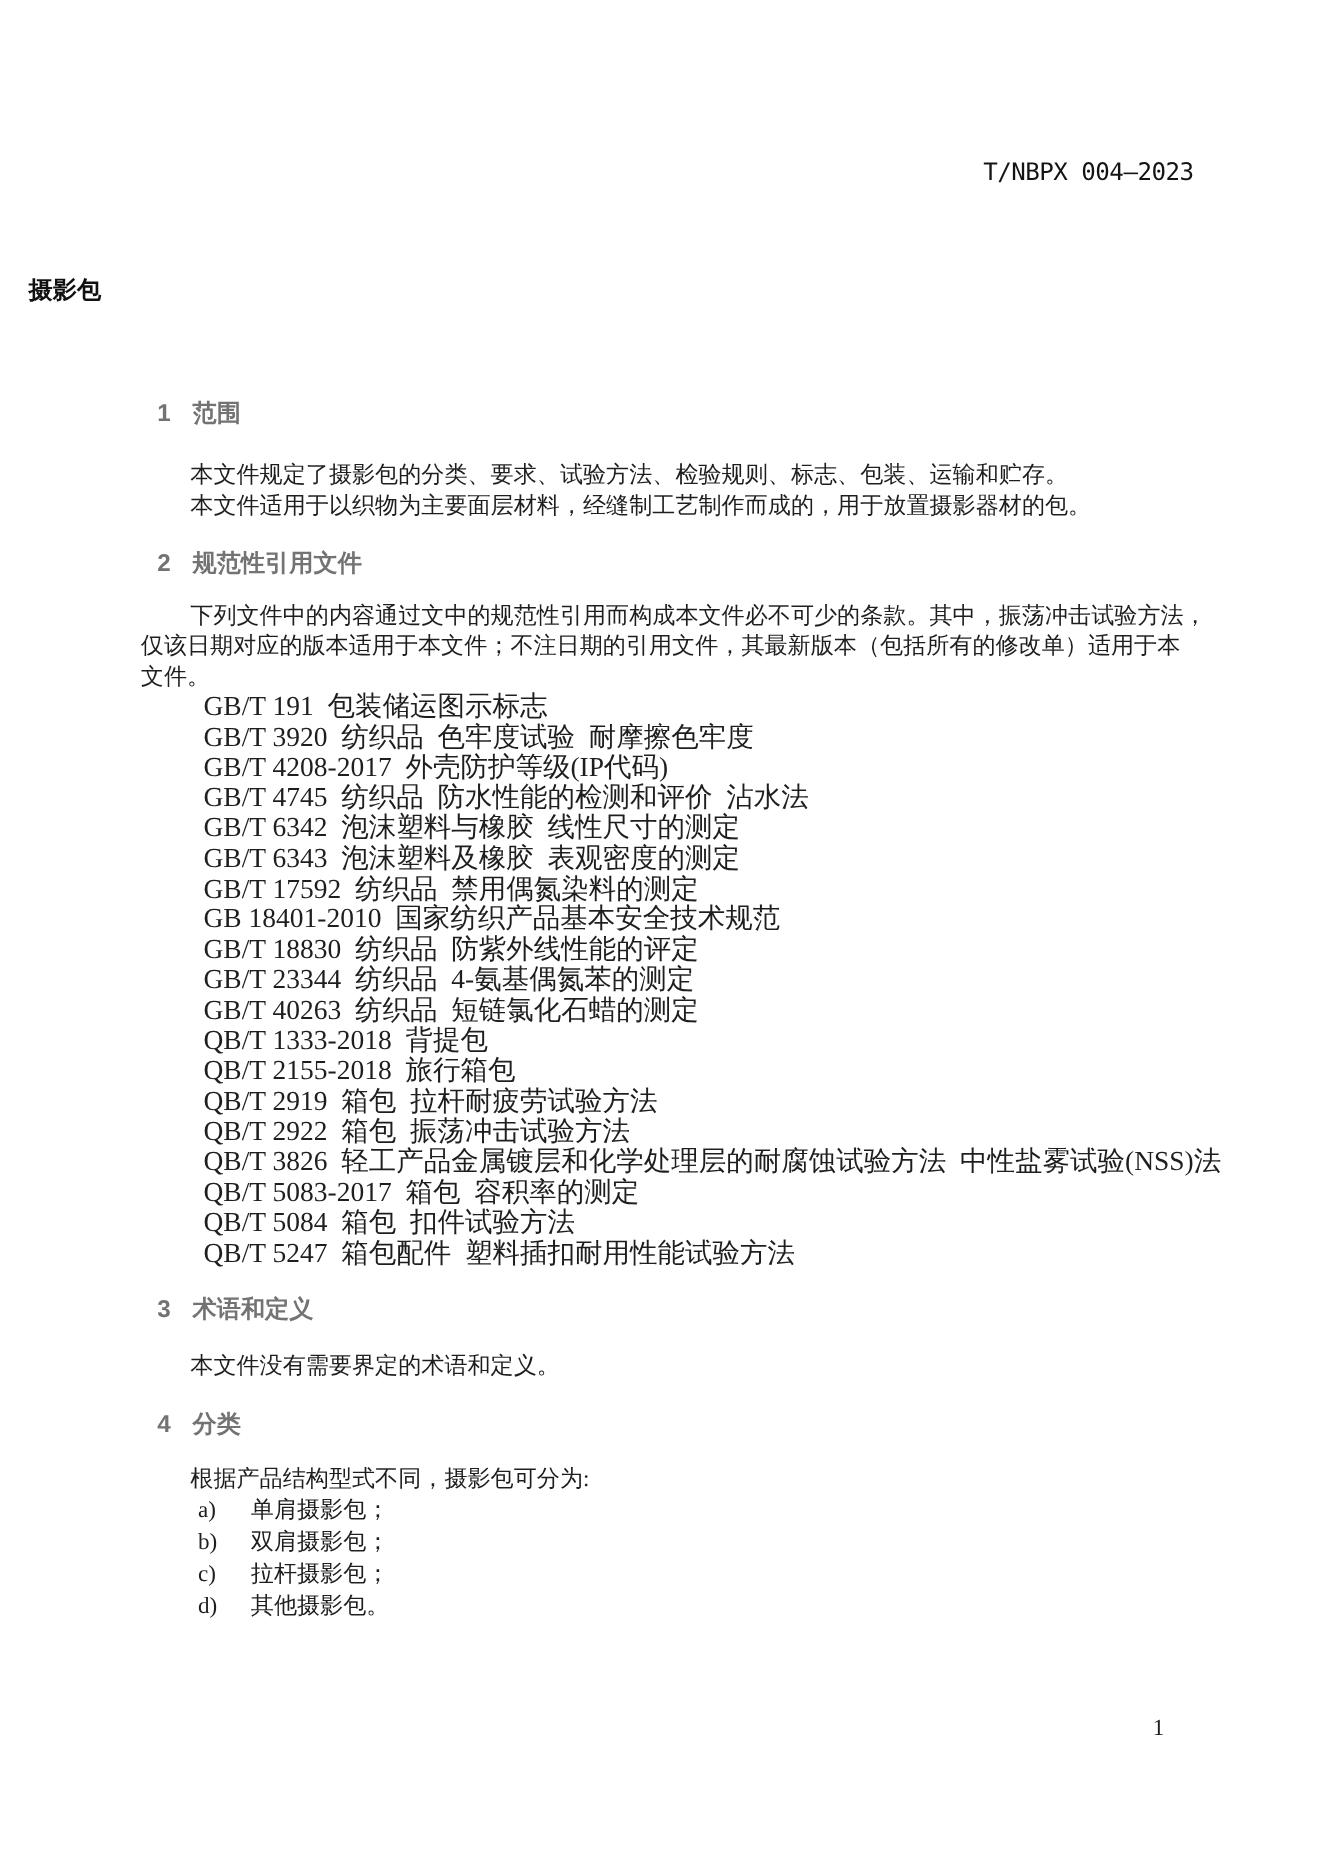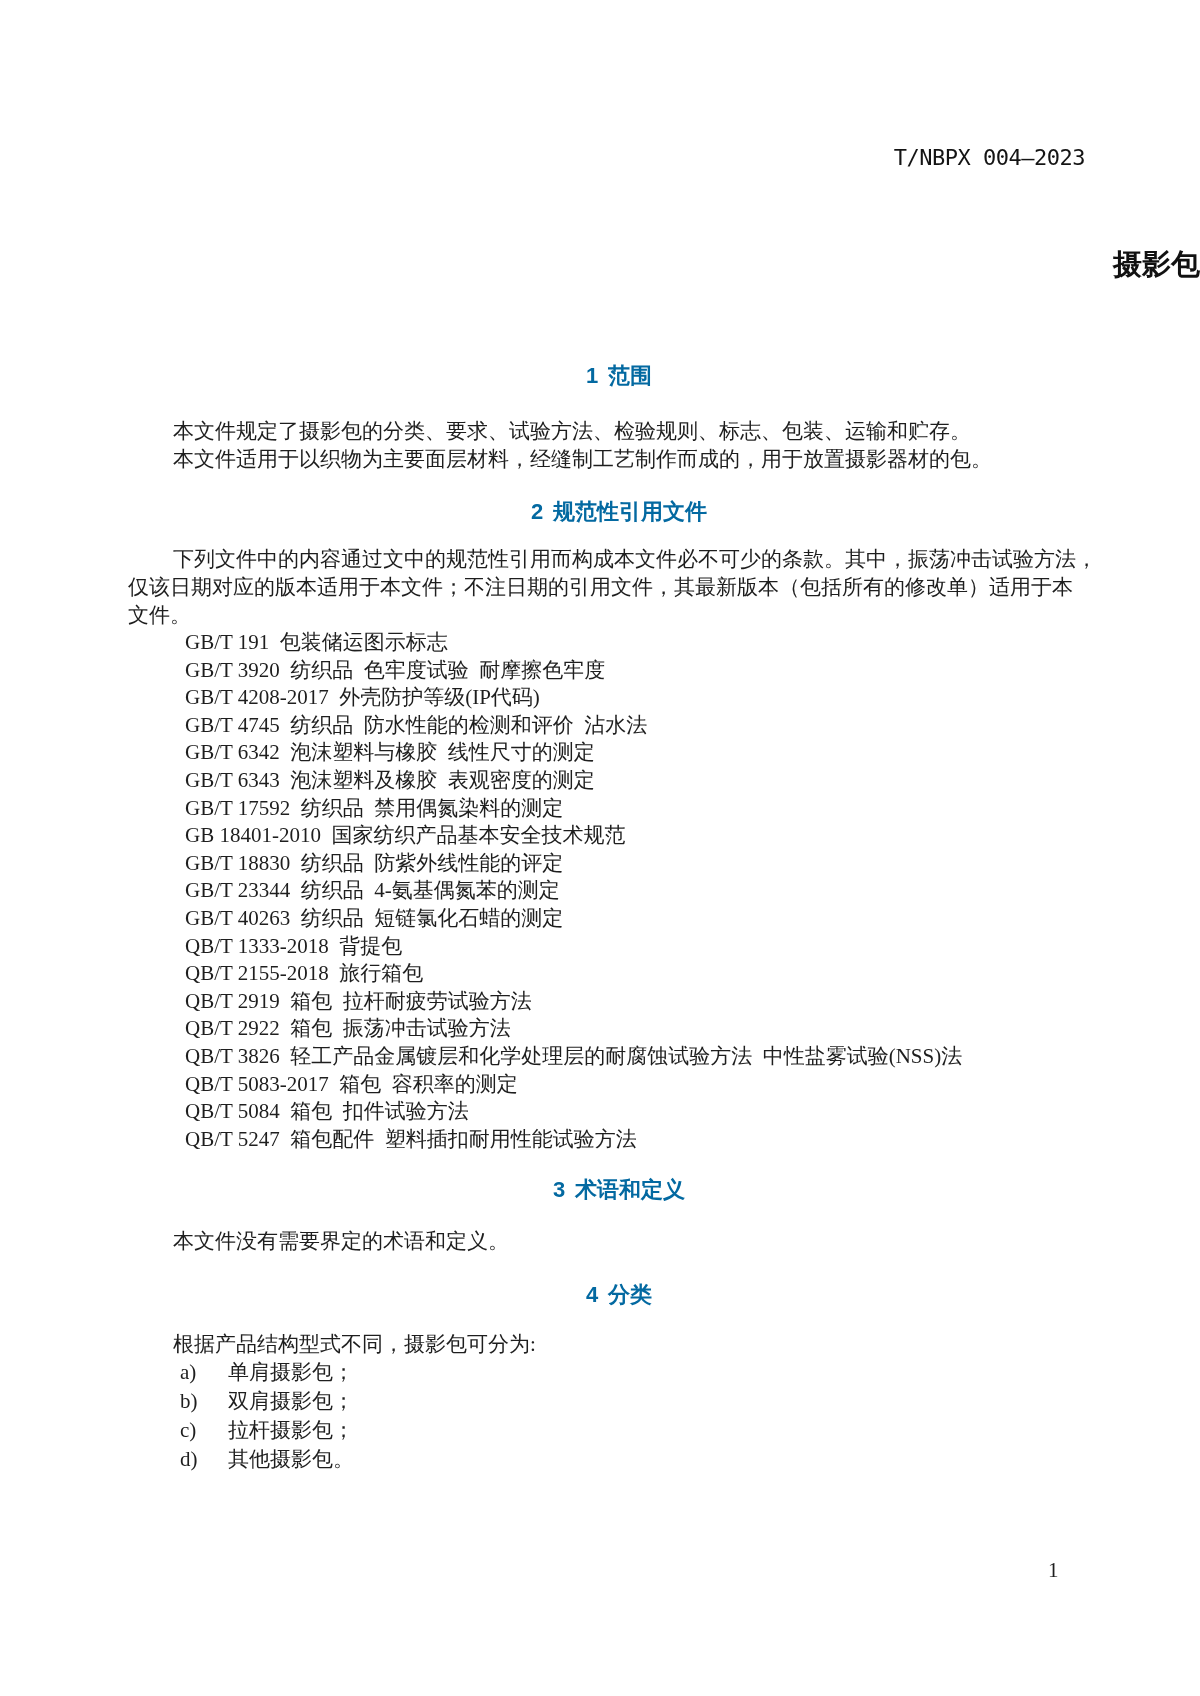--- a/index.html
+++ b/index.html
@@ -17,47 +17,46 @@
     padding-right: 115px;
     text-align: right;
     font-family: "DejaVu Sans Mono", "Liberation Mono", monospace;
     font-size: 22px;
     line-height: 26px;
     letter-spacing: -0.5px;
     color: #141414;
   }
   .doc-title {
     margin: 73px 0 0 26px;
-    text-align: right;
+    text-align: left;
     font-family: "Liberation Sans", "DejaVu Sans", sans-serif;
     font-weight: bold;
-    font-size: 29px;
+    font-size: 22px;
     line-height: 40px;
     color: #111;
   }
   .content { padding: 0 115px 0 128px; }
   .sec-heading {
     font-family: "Liberation Sans", "DejaVu Sans", sans-serif;
     font-weight: bold;
     font-size: 22px;
     line-height: 30px;
     padding-left: 15px;
-    color: #0369a1;
+    color: #737373;
     white-space: nowrap;
-    text-align: center;
   }
   .sec-num { display: inline-block; width: 32px; }
   .para { font-size: 21px; line-height: 28px; }
   .line { white-space: pre; }
   .line.indent { padding-left: 45px; }
   .h-s1 { margin-top: 77px; }
   .p-s1 { margin-top: 26px; }
   .h-s2 { margin-top: 24px; }
   .p-intro { margin-top: 18px; }
-  .refs { margin: 0; padding: 0; list-style: none; font-size: 21px; line-height: 27.6px; }
+  .refs { margin: 0; padding: 0; list-style: none; font-size: 25px; line-height: 27.6px; }
   .ref { padding-left: 57px; white-space: pre; }
   .h-s3 { margin-top: 22px; }
   .p-s3 { margin-top: 22px; }
   .h-s4 { margin-top: 25px; }
   .p-s4intro { margin-top: 20px; }
   .cls-list { margin: 0; padding: 0; list-style: none; font-size: 21px; line-height: 29px; }
   .cls-item { position: relative; padding-left: 100px; white-space: pre; }
   .cls-marker { position: absolute; left: 52px; top: 0; }
   .page-number {
     position: absolute;

